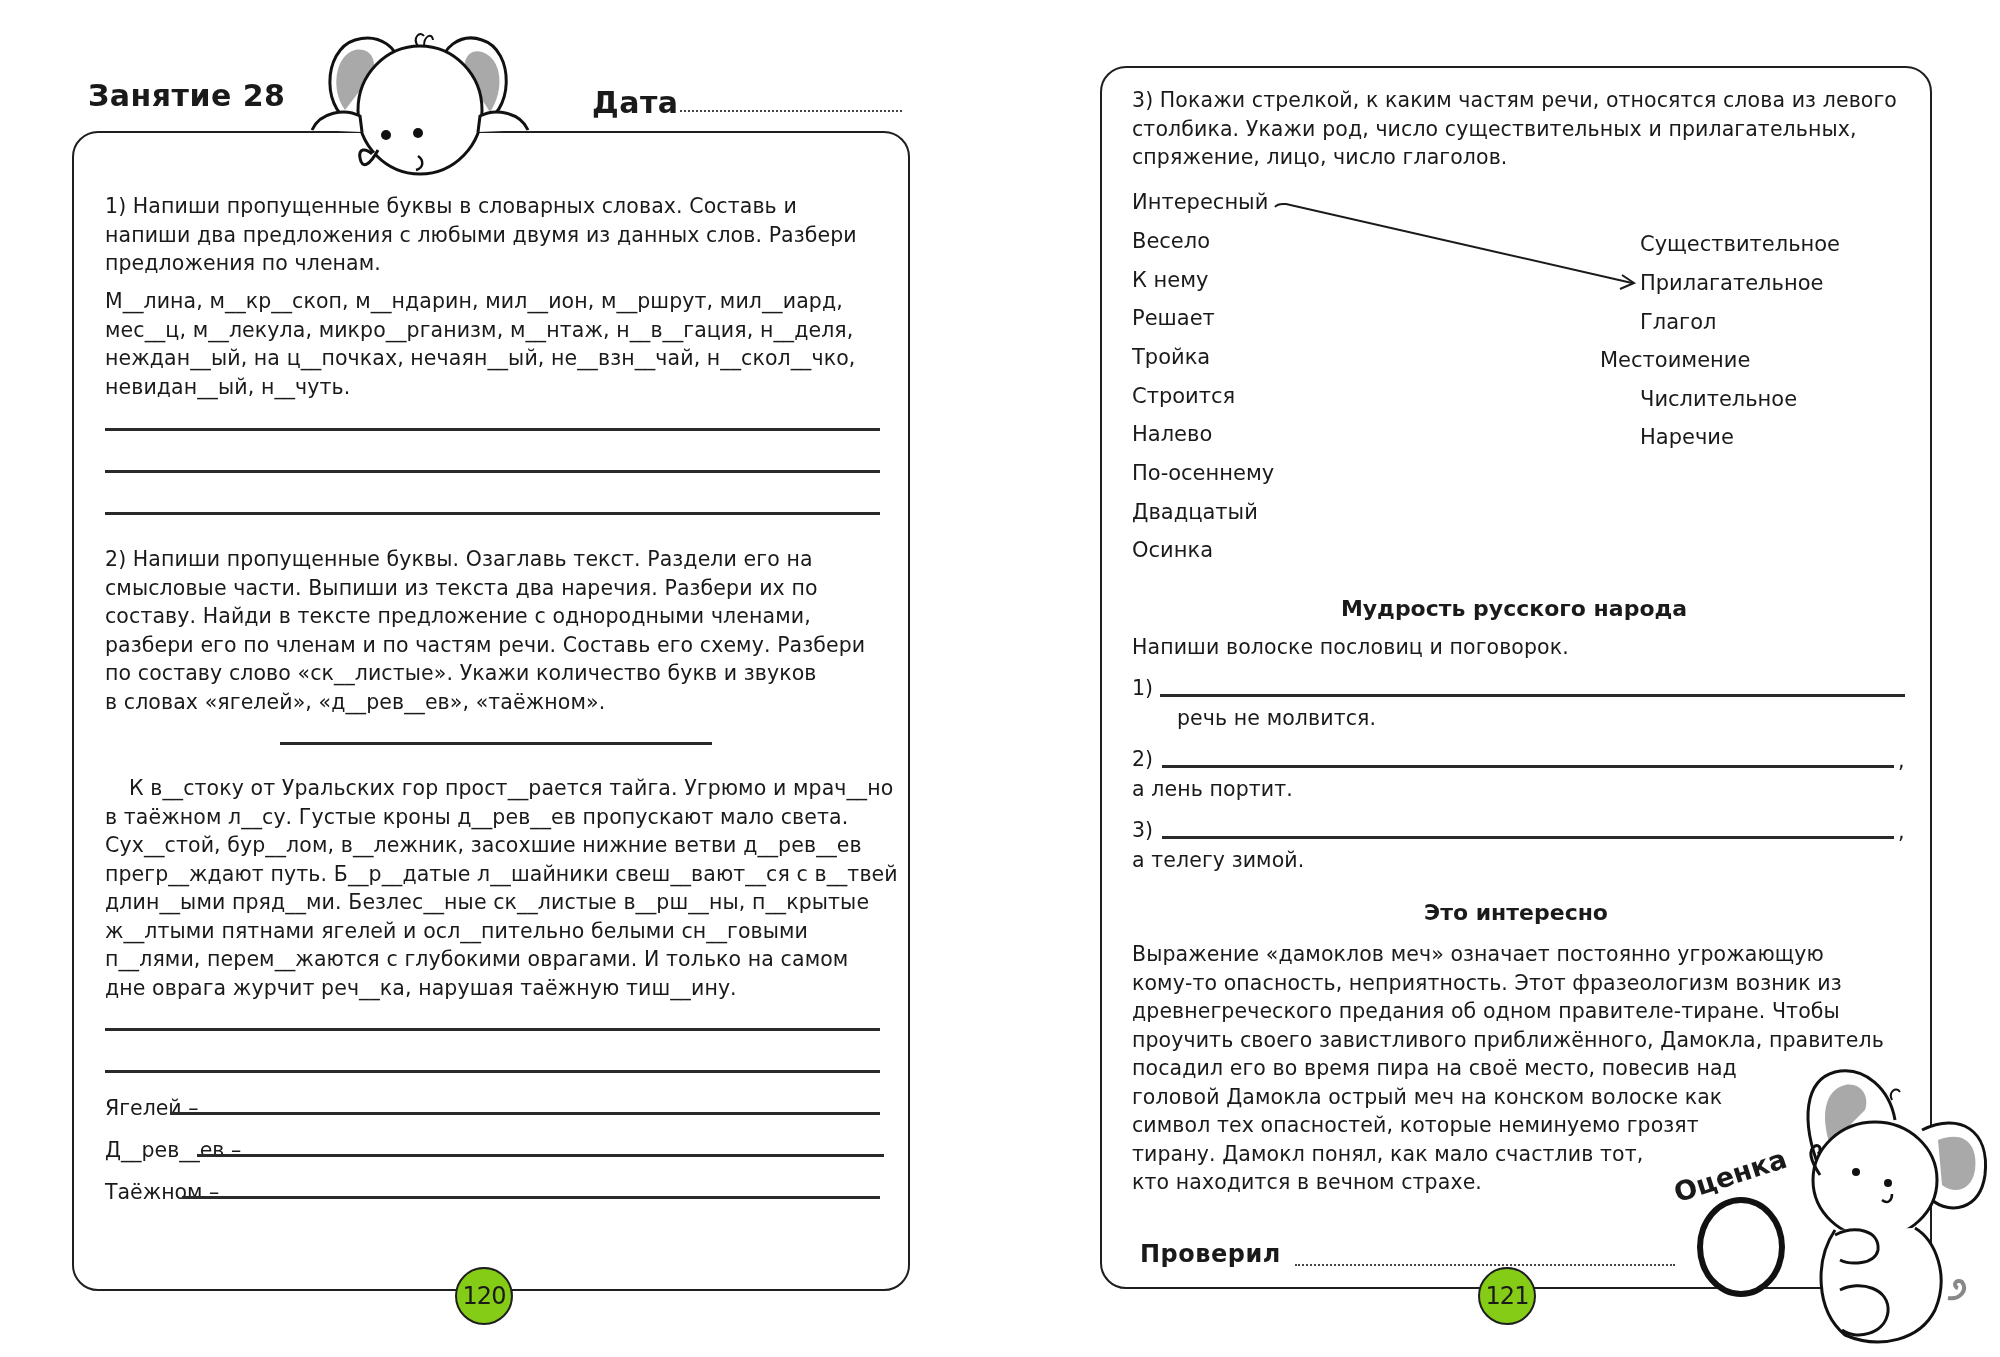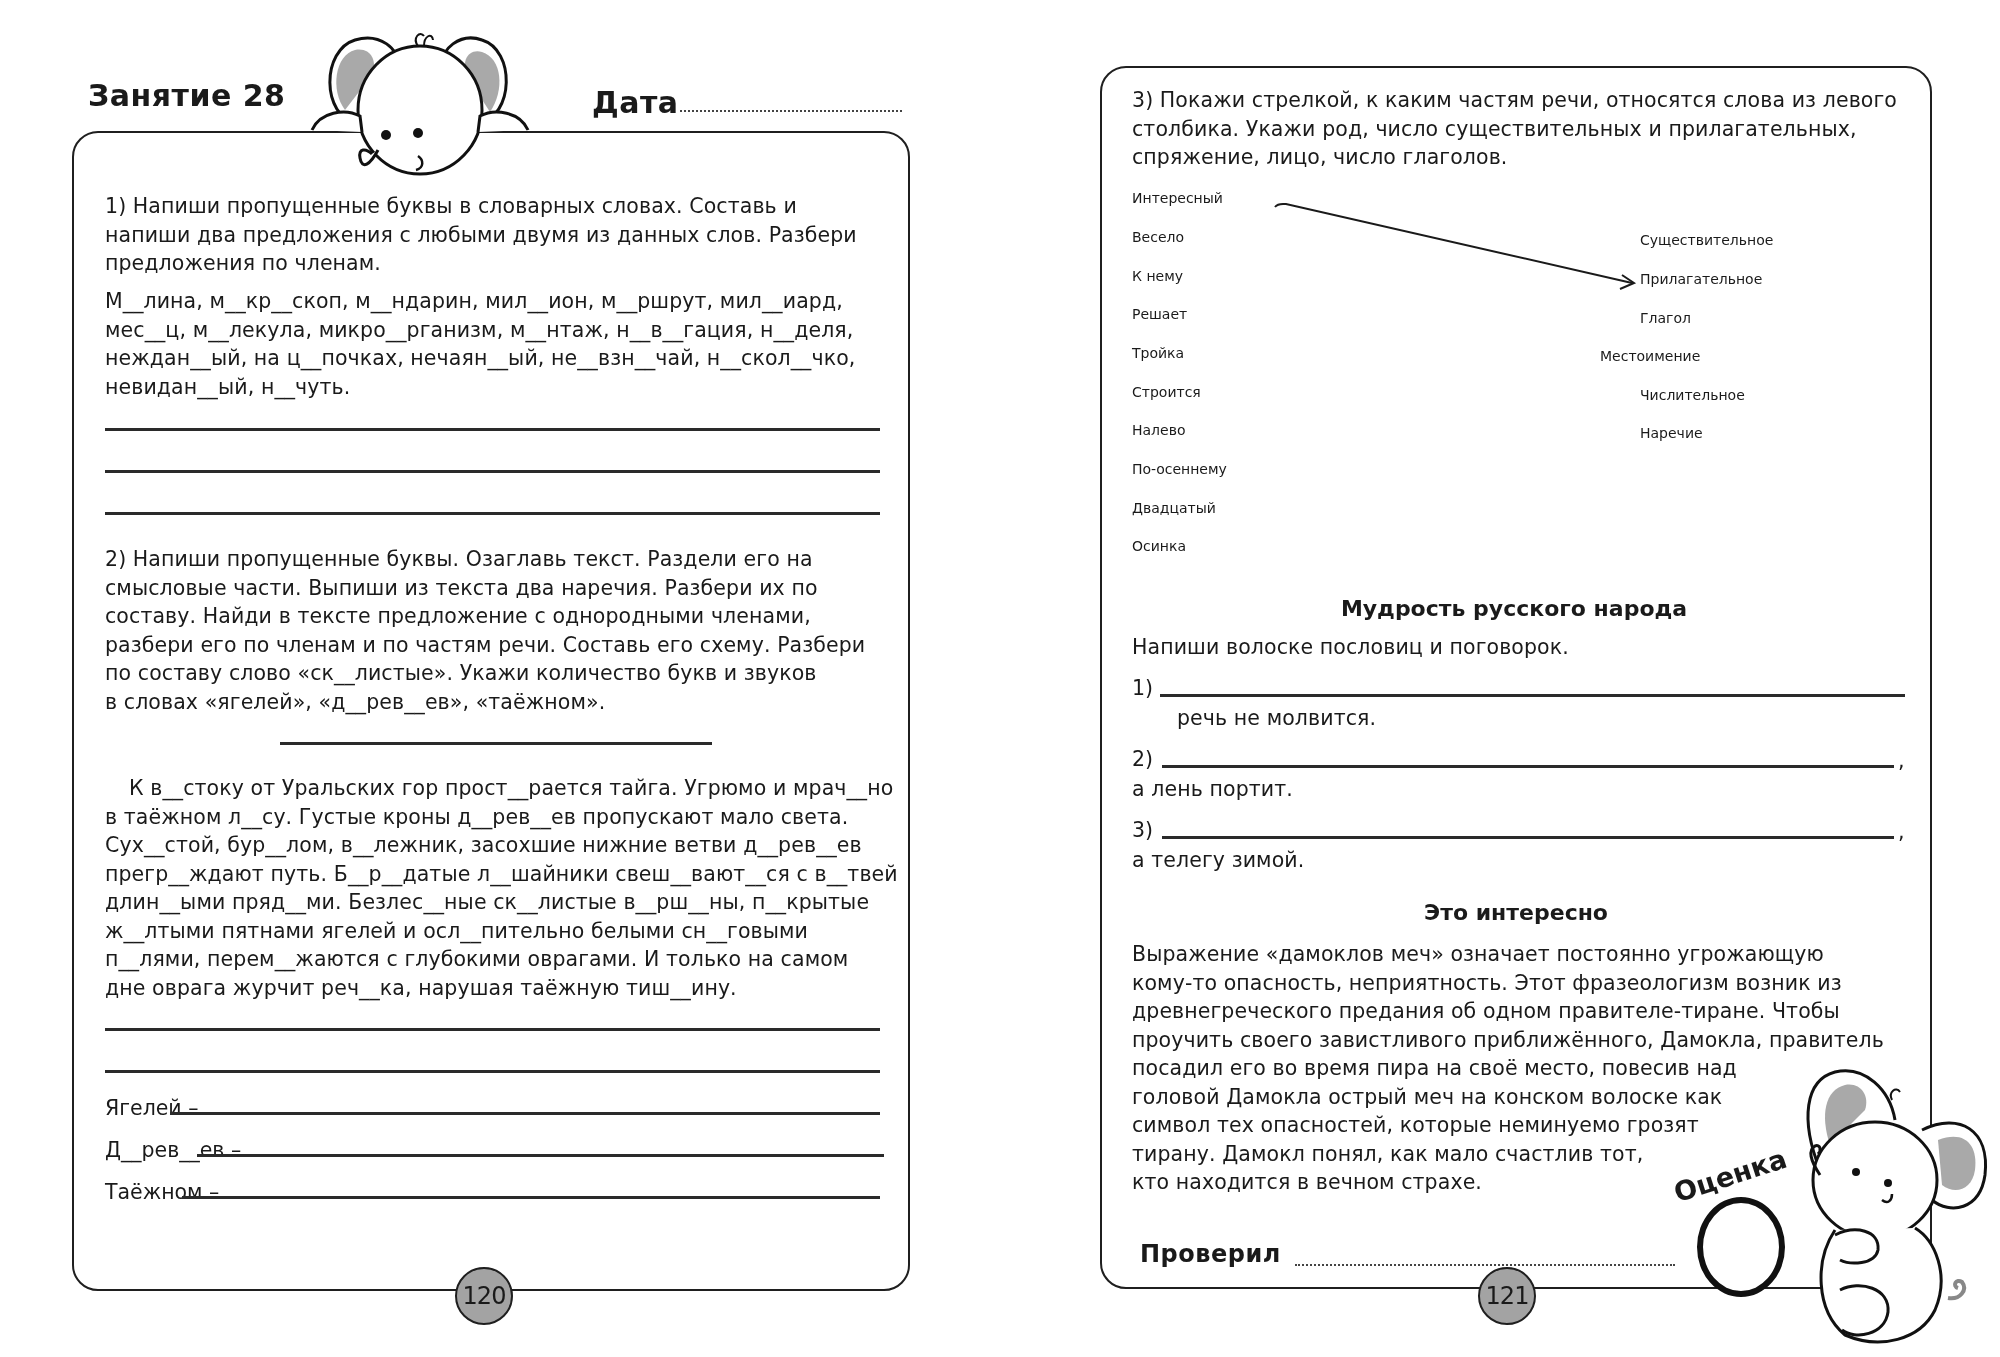--- a/index.html
+++ b/index.html
@@ -11,26 +11,26 @@
 
   .txt { position: absolute; font-size: 20.5px; line-height: 28.5px; letter-spacing: 0.1px; white-space: nowrap; }
   .bold-title { font-family: "DejaVu Sans", sans-serif; font-weight: bold; font-size: 30px; letter-spacing: 0.5px; }
   .heading { font-weight: bold; font-size: 22px; text-align: center; position: absolute; white-space: nowrap; }
 
   .rule { position: absolute; height: 2.5px; background: #2a2a2a; }
   .dotted { position: absolute; border-bottom: 2px dotted #444; height: 0; }
 
   .pagenum {
     position: absolute; width: 58px; height: 58px; border-radius: 50%;
-    border: 2.5px solid #1f1f1f; background: #a3a3a3;
+    border: 2.5px solid #1f1f1f; background: #84cc16;
     display: flex; align-items: center; justify-content: center;
     font-size: 24px; letter-spacing: -1px; text-align: center;
   }
 
-  .col-item { position: absolute; font-size: 14px; white-space: nowrap; }
+  .col-item { position: absolute; font-size: 21px; white-space: nowrap; }
   .lbl { position: absolute; font-size: 20.5px; white-space: nowrap; }
 </style>
 </head>
 <body>
 
 <div>
 
   <div class="abs bold-title" style="left:88px; top:78px;">Занятие 28</div>
 
   <div class="abs bold-title" style="left:592px; top:85px; font-size:30px;">Дата</div>

